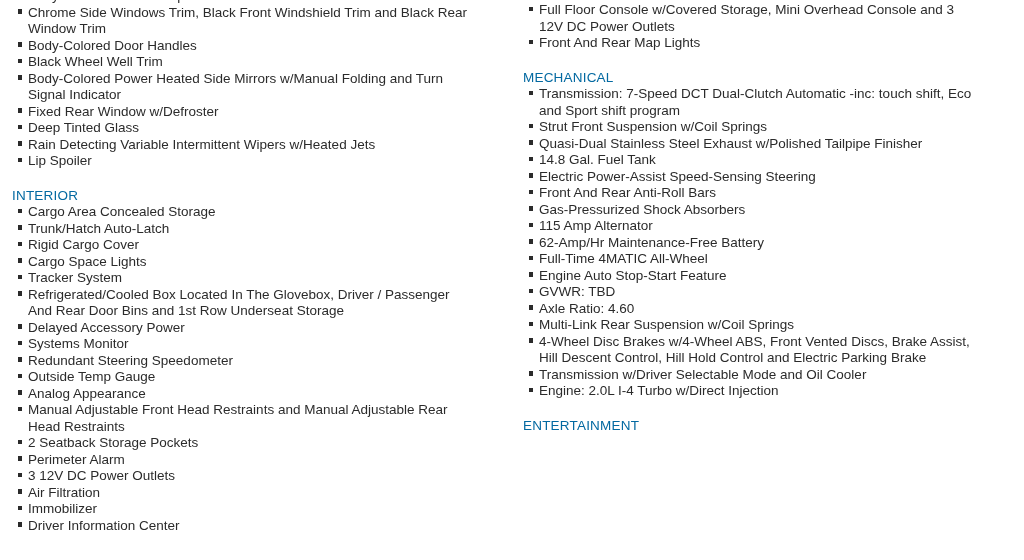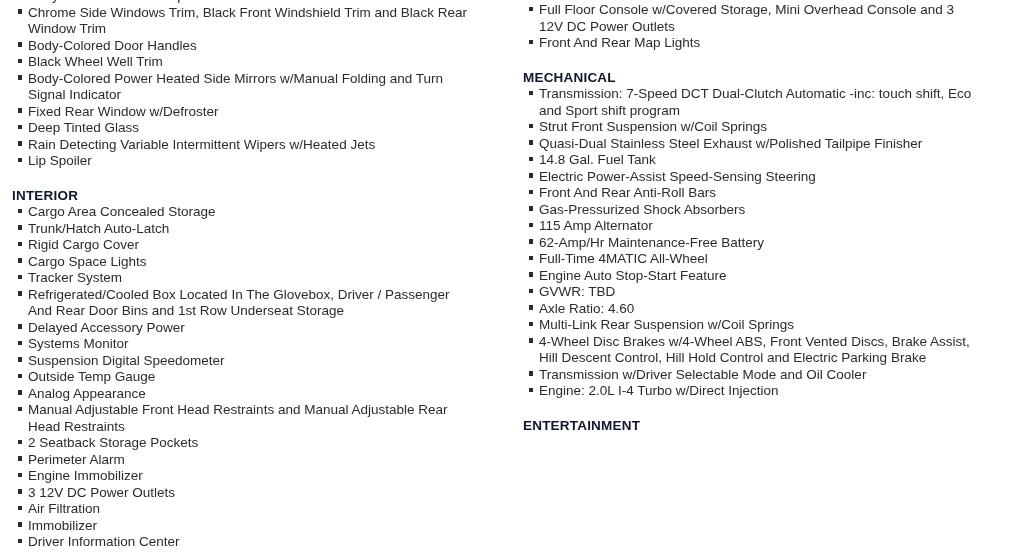--- a/index.html
+++ b/index.html
@@ -18,22 +18,22 @@
     position: relative;
   }
   .spec-column {
     position: absolute;
     top: 0;
   }
   .col-left  { left: 12px;  top: -12px; width: 492px; }
   .col-right { left: 523px; top: 2px;   width: 492px; }
 
   .section-heading {
-    font-weight: bold;
-    color: #0f172a;
+    font-weight: normal;
+    color: #0369a1;
     margin: 18px 0 0 0;
     letter-spacing: 0.2px;
   }
   .spec-column > .section:first-child .section-heading {
     margin-top: 0;
   }
   ul.feature-list {
     list-style: none;
     margin: 0;
     padding: 0;
@@ -77,28 +77,27 @@
       <ul class="feature-list">
         <li class="feature-item">Cargo Area Concealed Storage</li>
         <li class="feature-item">Trunk/Hatch Auto-Latch</li>
         <li class="feature-item">Rigid Cargo Cover</li>
         <li class="feature-item">Cargo Space Lights</li>
         <li class="feature-item">Tracker System</li>
         <li class="feature-item">Refrigerated/Cooled Box Located In The Glovebox, Driver / Passenger
 And Rear Door Bins and 1st Row Underseat Storage</li>
         <li class="feature-item">Delayed Accessory Power</li>
         <li class="feature-item">Systems Monitor</li>
-        <li class="feature-item">Suspension Digital Speedometer</li>
+        <li class="feature-item">Redundant Steering Speedometer</li>
         <li class="feature-item">Outside Temp Gauge</li>
         <li class="feature-item">Analog Appearance</li>
         <li class="feature-item">Manual Adjustable Front Head Restraints and Manual Adjustable Rear
 Head Restraints</li>
         <li class="feature-item">2 Seatback Storage Pockets</li>
         <li class="feature-item">Perimeter Alarm</li>
-        <li class="feature-item">Engine Immobilizer</li>
         <li class="feature-item">3 12V DC Power Outlets</li>
         <li class="feature-item">Air Filtration</li>
         <li class="feature-item">Immobilizer</li>
         <li class="feature-item">Driver Information Center</li>
       </ul>
     </div>
   </div>
 
 <div class="spec-column col-right">
     <div class="section">

